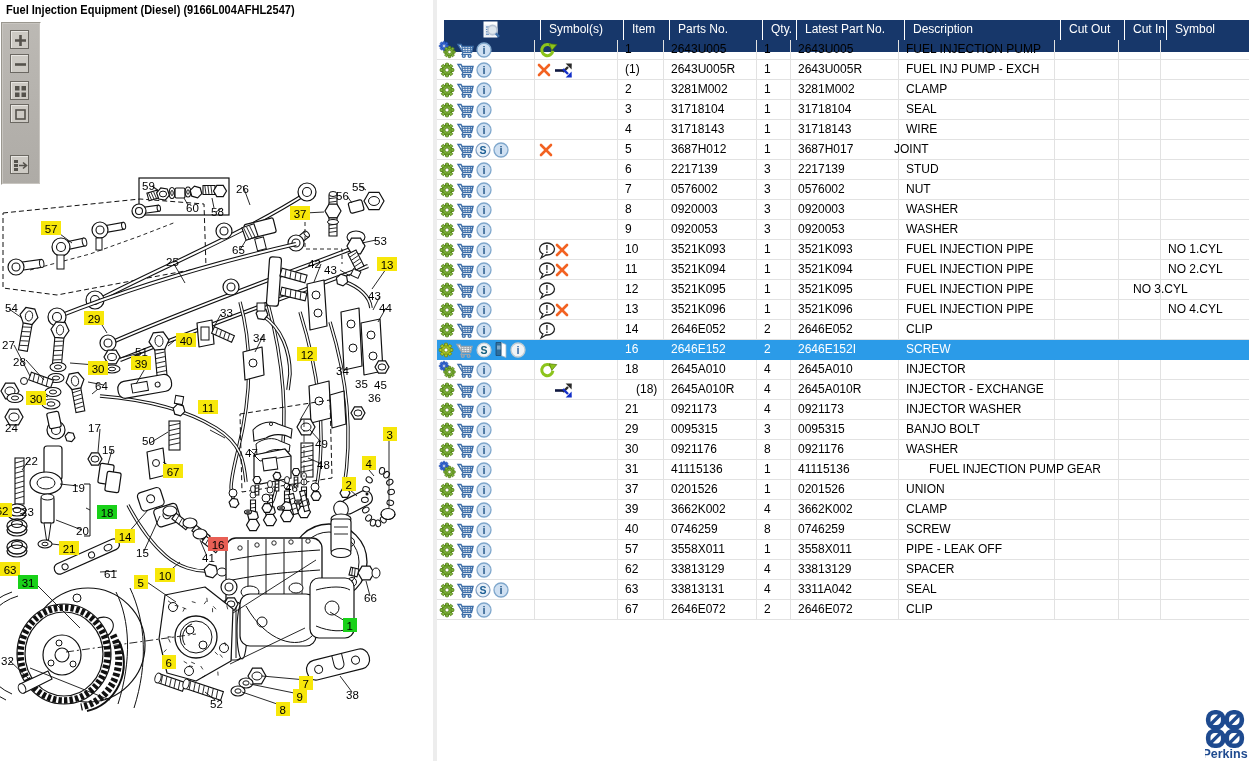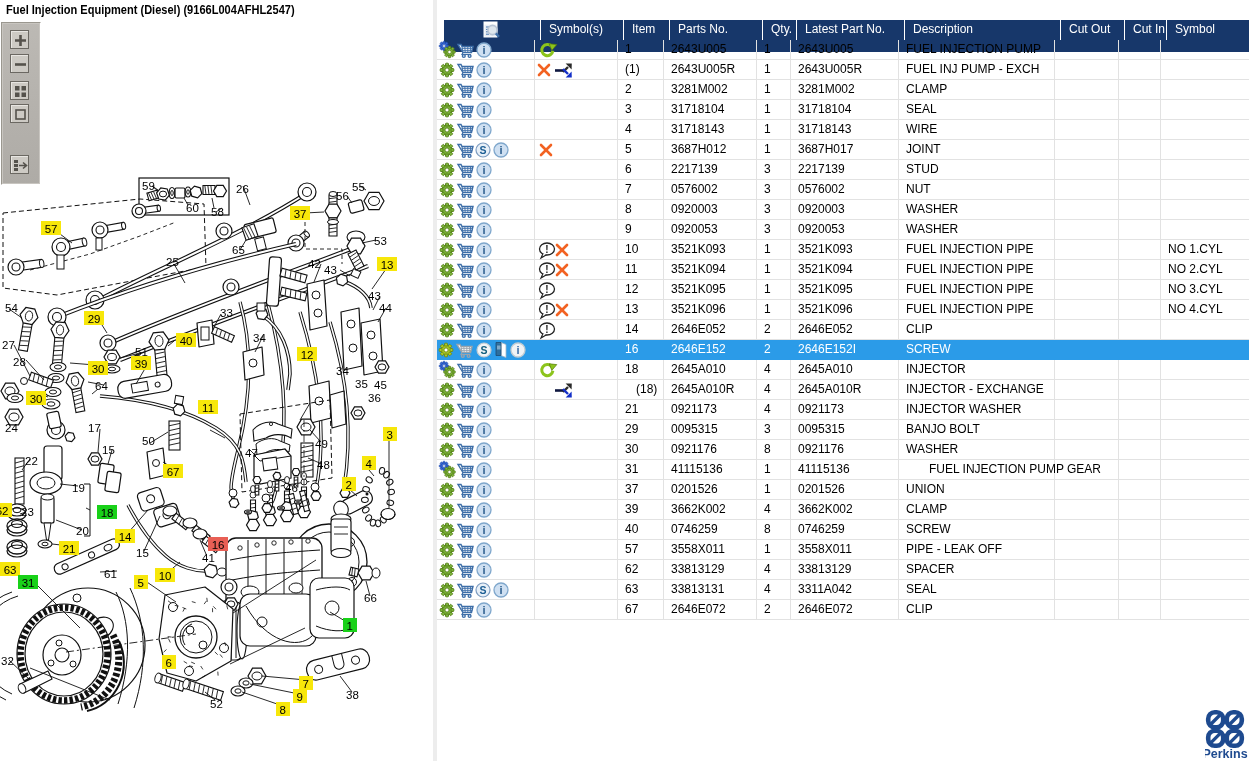--- a/index.html
+++ b/index.html
@@ -996,21 +996,21 @@
           </g>
           <g transform="translate(109,10)" stroke-width="2.6" stroke-linecap="round">
             <line x1="-5" y1="-5" x2="5" y2="5" stroke="#f26222"></line>
             <line x1="-5" y1="5" x2="5" y2="-5" stroke="#f26222"></line>
           </g>
         </svg>
         <div class="c" style="left:188px">5</div>
         <div class="c" style="left:234px">3687H012</div>
         <div class="c" style="left:327px">1</div>
         <div class="c" style="left:361px">3687H017</div>
-        <div class="c" style="left:469px">JOINT</div>
+        <div class="c" style="left:457px">JOINT</div>
       </div>
 <div class="row" style="top:120px">
         <svg class="ric" width="180" height="20">
           <g transform="translate(10,10)">
             <circle r="5.1" fill="#7db43c" stroke="#527c14" stroke-width="0.9"></circle>
             <g fill="#7db43c" stroke="#527c14" stroke-width="0.9">
               <rect x="-1.5" y="-6.8" width="3" height="2.8" rx="0.7" transform="rotate(0)"></rect>
               <rect x="-1.5" y="-6.8" width="3" height="2.8" rx="0.7" transform="rotate(45)"></rect>
               <rect x="-1.5" y="-6.8" width="3" height="2.8" rx="0.7" transform="rotate(90)"></rect>
               <rect x="-1.5" y="-6.8" width="3" height="2.8" rx="0.7" transform="rotate(135)"></rect>
@@ -1260,21 +1260,21 @@
             <ellipse rx="7.5" ry="6" fill="#fff" stroke="#222" stroke-width="1.3"></ellipse>
             <path d="M-4,4.5 L-6,9 L-0.5,5.8" fill="#fff" stroke="#222" stroke-width="1.2"></path>
             <text y="3.6" text-anchor="middle" font-size="10" font-weight="bold" fill="#222">!</text>
           </g>
         </svg>
         <div class="c" style="left:188px">12</div>
         <div class="c" style="left:234px">3521K095</div>
         <div class="c" style="left:327px">1</div>
         <div class="c" style="left:361px">3521K095</div>
         <div class="c" style="left:469px">FUEL INJECTION PIPE</div>
-        <div class="c" style="left:731px">NO 3.CYL</div>
+        <div class="c" style="left:696px">NO 3.CYL</div>
       </div>
 <div class="row" style="top:260px">
         <svg class="ric" width="180" height="20">
           <g transform="translate(10,10)">
             <circle r="5.1" fill="#7db43c" stroke="#527c14" stroke-width="0.9"></circle>
             <g fill="#7db43c" stroke="#527c14" stroke-width="0.9">
               <rect x="-1.5" y="-6.8" width="3" height="2.8" rx="0.7" transform="rotate(0)"></rect>
               <rect x="-1.5" y="-6.8" width="3" height="2.8" rx="0.7" transform="rotate(45)"></rect>
               <rect x="-1.5" y="-6.8" width="3" height="2.8" rx="0.7" transform="rotate(90)"></rect>
               <rect x="-1.5" y="-6.8" width="3" height="2.8" rx="0.7" transform="rotate(135)"></rect>

